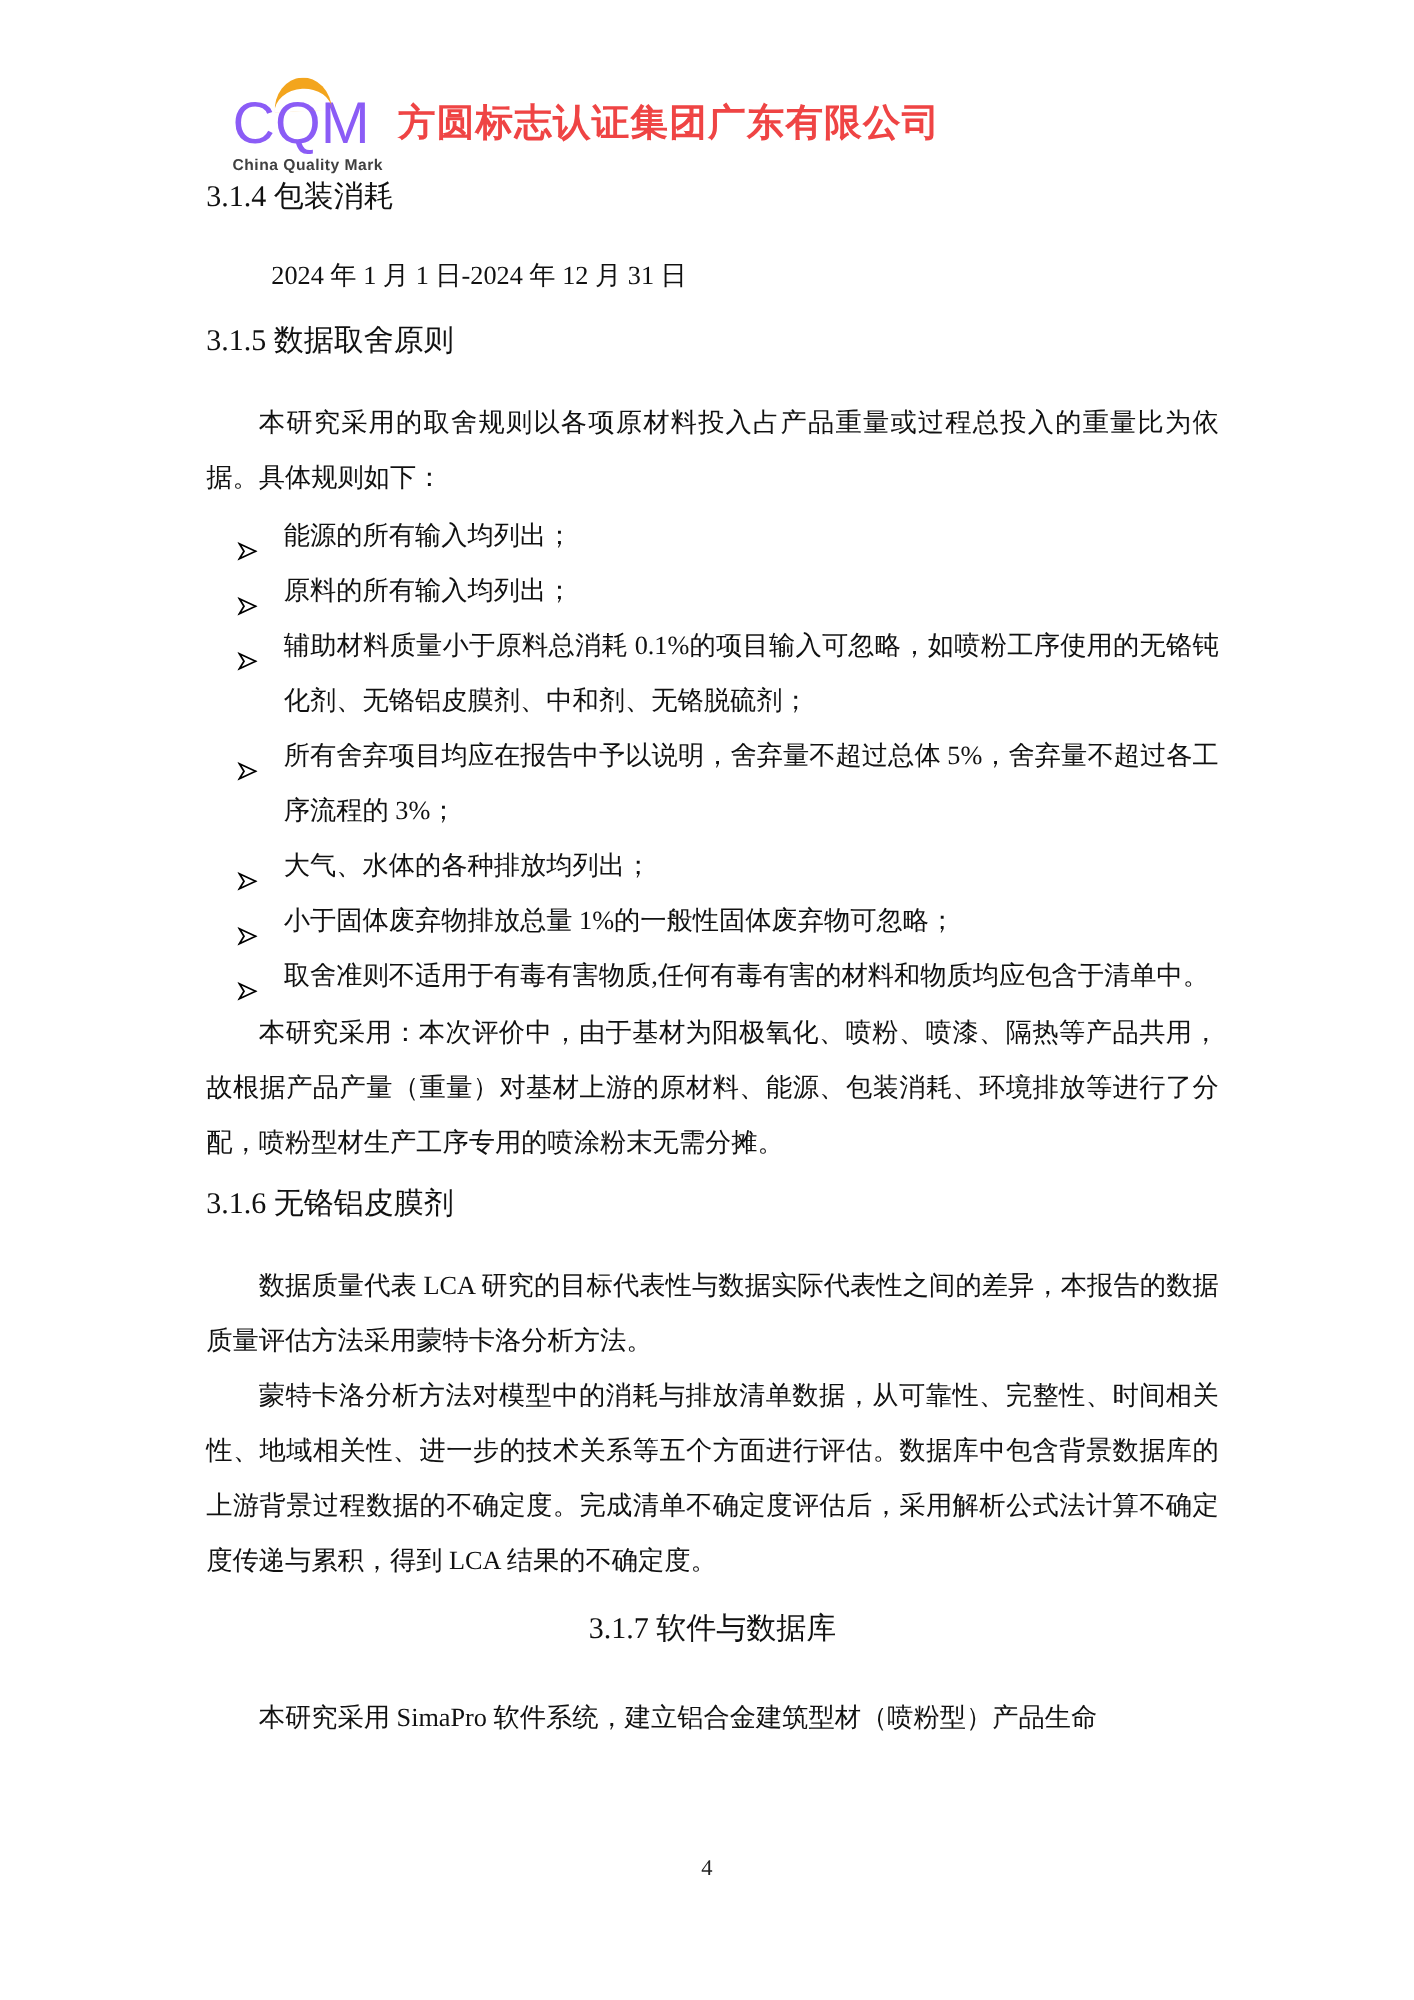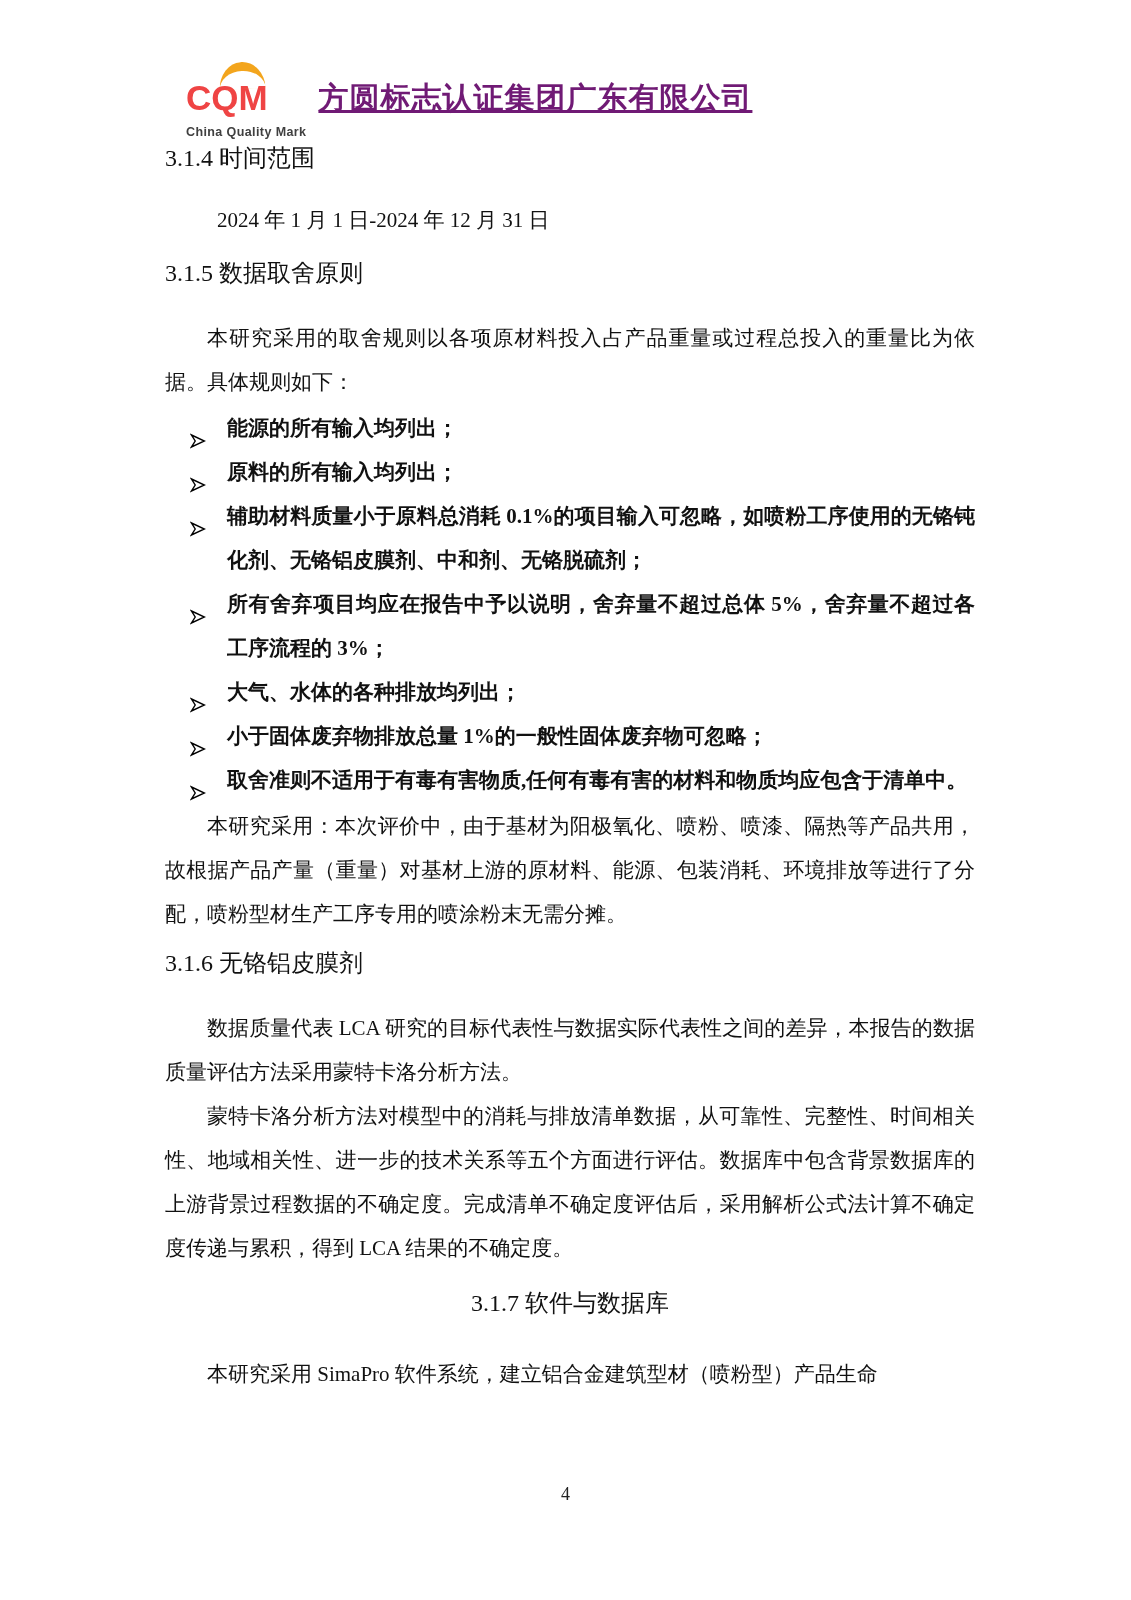--- a/index.html
+++ b/index.html
@@ -28,43 +28,42 @@
     position: absolute;
     top: 0px;
     left: 33px;
     width: 46px;
     height: 18px;
     border-top: 9px solid #f3a51d;
     border-radius: 50% 50% 0 0 / 100% 100% 0 0;
     transform: rotate(-3deg);
   }
   .logo-cqm {
-    font-weight: bold;
-    font-size: 35px;
+    font-weight: normal;
+    font-size: 47px;
     line-height: 46px;
     letter-spacing: 0px;
-    color: #ef4444;
+    color: #8b5cf6;
   }
   .logo-tagline {
     font-weight: bold;
     font-size: 12.5px;
     letter-spacing: 0.4px;
     color: #404040;
     margin-top: 4px;
     white-space: nowrap;
   }
   .logo-company {
     font-weight: bold;
     font-size: 30px;
     letter-spacing: 1px;
-    color: #701a75;
+    color: #ef4444;
     margin-left: 12px;
     margin-top: 16px;
     white-space: nowrap;
-    text-decoration: underline;
   }
 
   
   .content {
     position: absolute;
     left: 165px;
     top: 141px;
     width: 810px;
   }
   .sec-title {
@@ -91,21 +90,20 @@
     list-style: none;
     margin: 2px 0 0 0;
     padding: 0;
   }
   .arrow-list li {
     position: relative;
     padding-left: 62px;
     font-size: 21px;
     line-height: 44px;
     text-align: justify;
-    font-weight: bold;
   }
   .arrow-list .marker {
     position: absolute;
     left: 25px;
     top: 14px;
     width: 16px;
     height: 16px;
   }
   .sec-316 { margin-top: 10px; }
   .sec-317 { margin-top: 16px; text-align: center; }
@@ -133,21 +131,21 @@
     <div class="logo-left">
       <div class="logo-arc"></div>
       <div class="logo-cqm">CQM</div>
       <div class="logo-tagline">China Quality Mark</div>
     </div>
     <div class="logo-company">方圆标志认证集团广东有限公司</div>
   </div>
 
   <div class="content">
 
-    <div class="sec-title">3.1.4 时间范围</div>
+    <div class="sec-title">3.1.4 包装消耗</div>
 
     <div class="time-line">2024 年 1 月 1 日-2024 年 12 月 31 日</div>
 
     <div class="sec-title" style="margin-top:20px">3.1.5 数据取舍原则</div>
 
     <p class="body-p mt-intro">本研究采用的取舍规则以各项原材料投入占产品重量或过程总投入的重量比为依据。具体规则如下：</p>
 
     <ul class="arrow-list">
       <li>
         <span class="marker"><svg width="16" height="16" viewBox="0 0 16 16">

